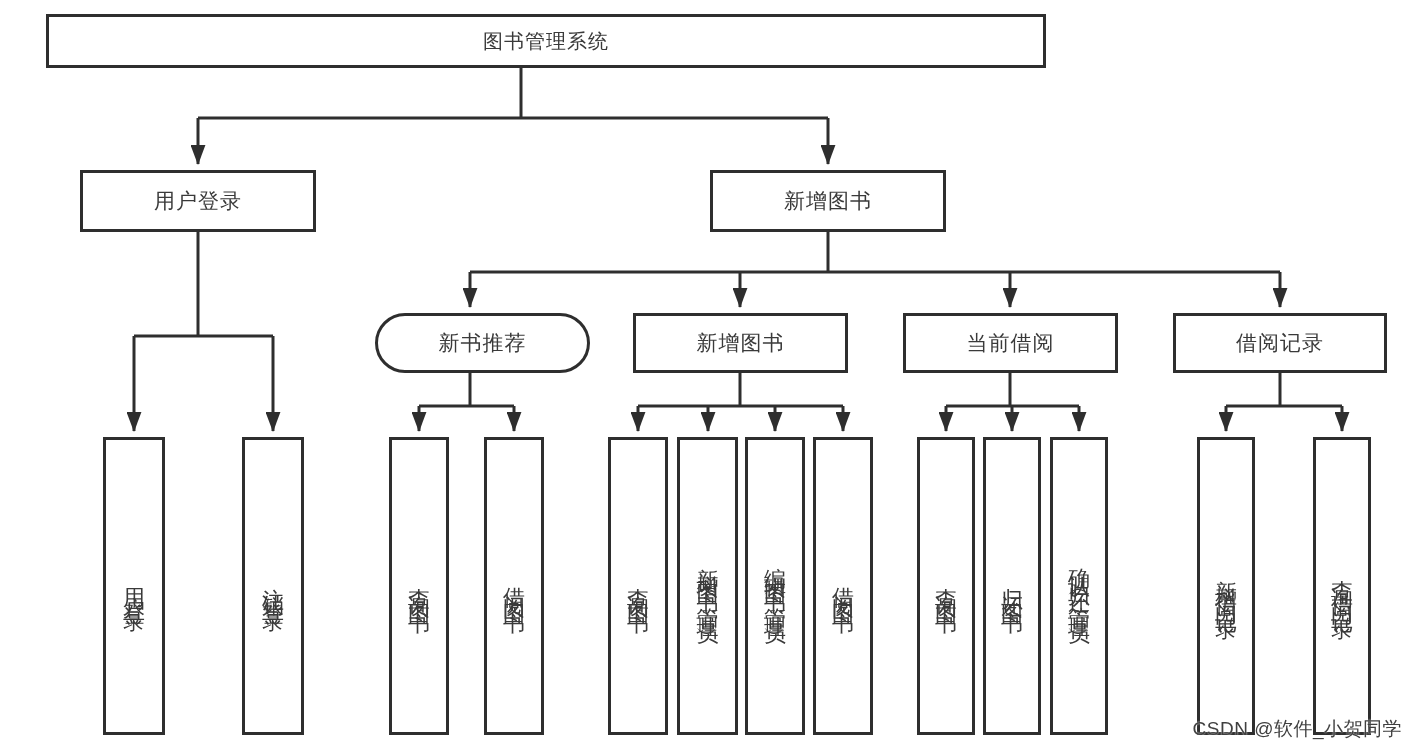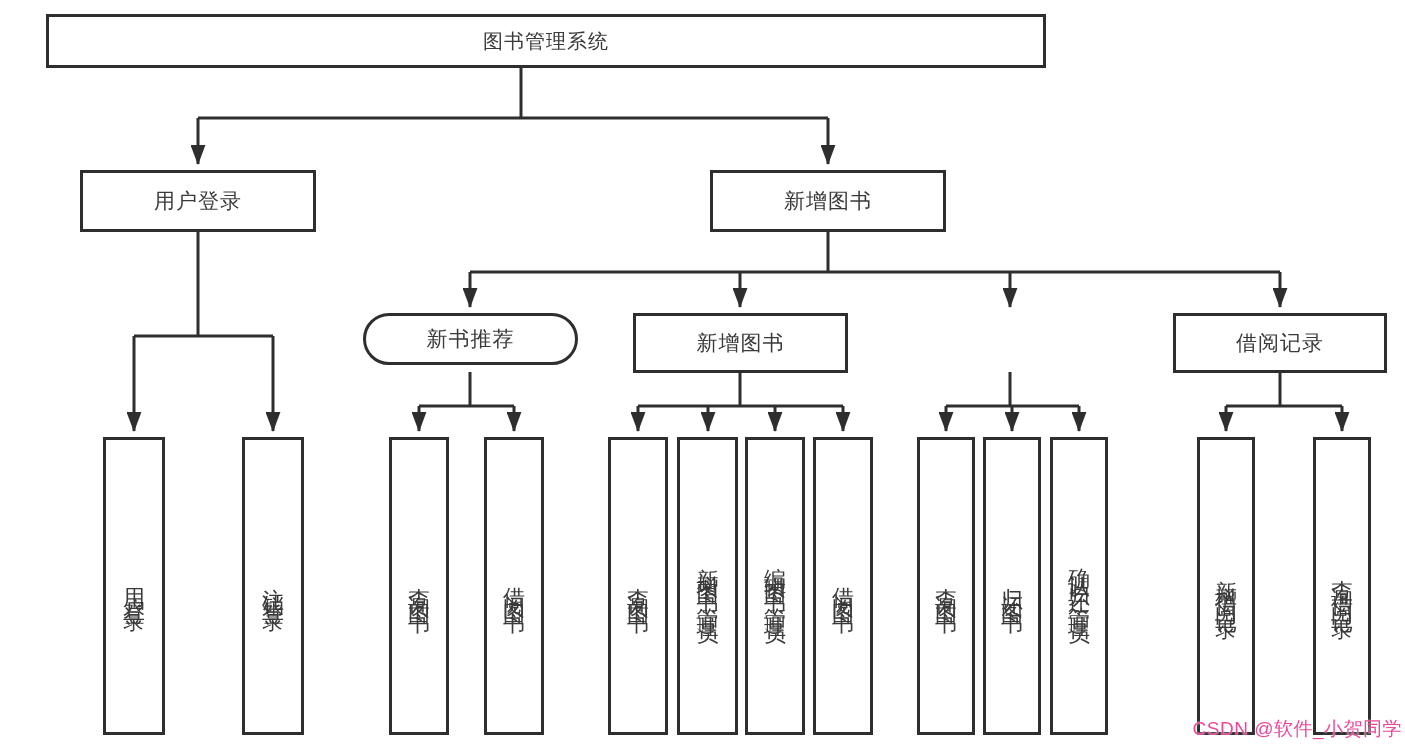--- a/index.html
+++ b/index.html
@@ -17,21 +17,21 @@
   }
   .hbox { font-size:21px; letter-spacing:1px; }
   .rootbox { font-size:20px; letter-spacing:1px; }
   .leaf span {
     writing-mode:vertical-rl; text-orientation:mixed;
     font-size:22px; line-height:1; letter-spacing:8px;
     color:#3a3a3a; white-space:nowrap;
   }
   .watermark {
     position:absolute; left:1178px; top:716px; width:224px;
-    text-align:right; font-size:19px; color:#ec4899;
+    text-align:right; font-size:19px; color:#404040;
     text-shadow:0 0 2px #ffffff; z-index:5; letter-spacing:0.5px;
   }
 </style>
 </head>
 <body>
 
 <div id="canvas">
 
   <svg class="connectors" viewBox="0 0 1405 747" fill="none" stroke="#2e2e2e" stroke-width="3">
     <defs>
@@ -93,22 +93,23 @@
       <path d="M1226,406 V431" marker-end="url(#arw)"></path>
       <path d="M1342,406 V431" marker-end="url(#arw)"></path>
     </g>
   </svg>
 
   <div class="box rootbox" style="left:22px; top:14px; width:1000px; height:54px;margin-left:24px;">图书管理系统</div>
 
   <div class="box hbox" style="left:80px; top:170px; width:236px; height:62px;">用户登录</div>
   <div class="box hbox" style="left:710px; top:170px; width:236px; height:62px;">新增图书</div>
 
-  <div class="box hbox" style="left:363px; top:313px; width:215px; height:52px;border-radius:30px;">新书推荐</div>
+  <div class="box hbox" style="left:375px; top:313px; width:215px; height:60px;border-radius:30px;">新书推荐</div>
   <div class="box hbox" style="left:633px; top:313px; width:215px; height:60px;">新增图书</div>
+  <div class="box hbox" style="left:903px; top:313px; width:215px; height:60px;">当前借阅</div>
   <div class="box hbox" style="left:1173px; top:313px; width:214px; height:60px;">借阅记录</div>
 
   <div class="box leaf" style="left:103px; top:437px; width:62px; height:298px;">
     <span>用户登录</span>
   </div>
   <div class="box leaf" style="left:242px; top:437px; width:62px; height:298px;">
     <span>注销登录</span>
   </div>
 
   <div class="box leaf" style="left:389px; top:437px; width:60px; height:298px;">

